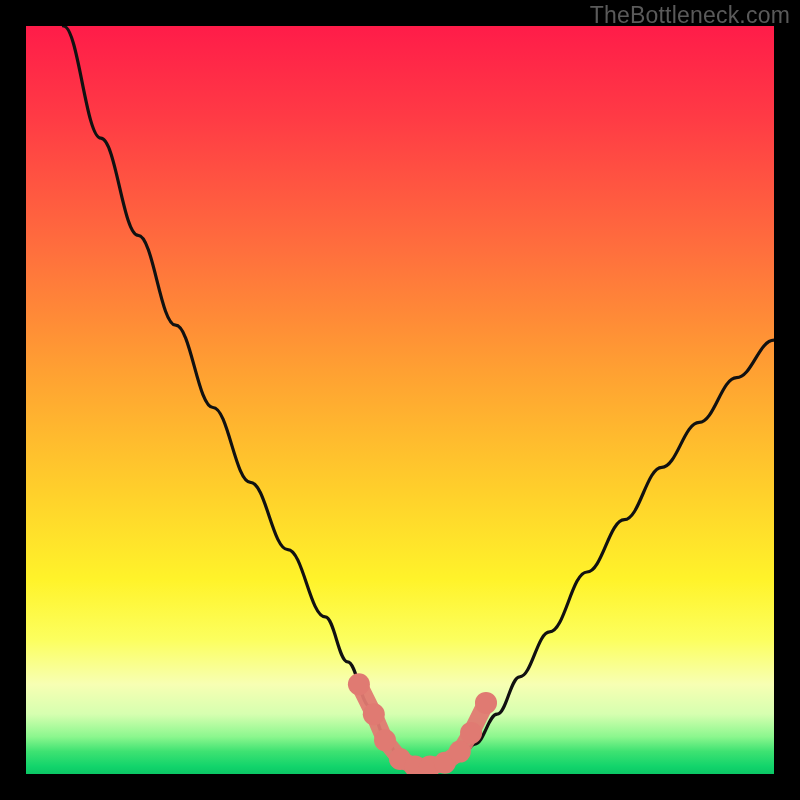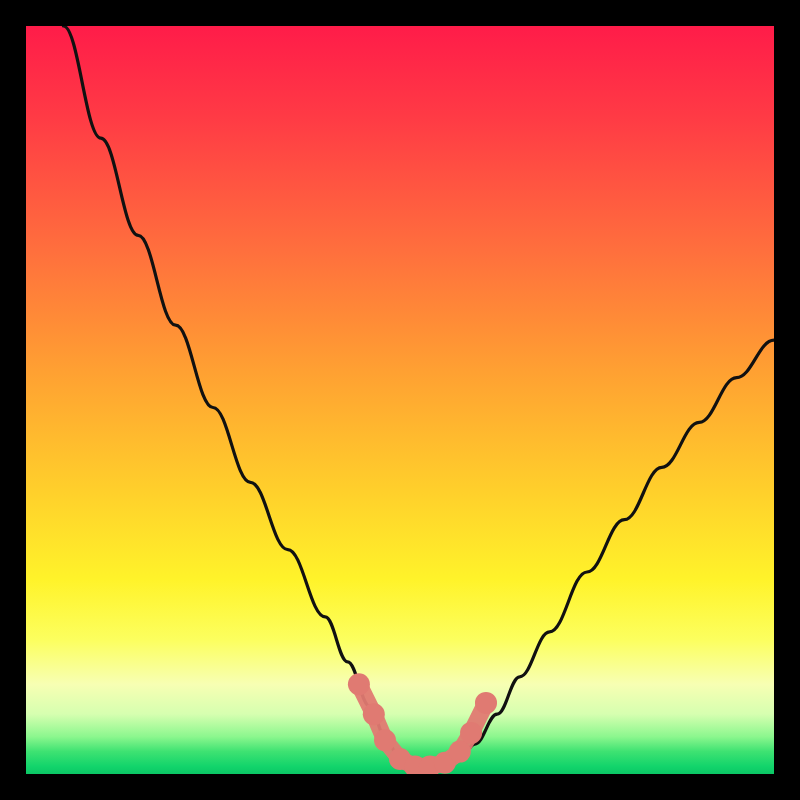--- a/index.html
+++ b/index.html
@@ -81,13 +81,14 @@
           <circle cx="389.0" cy="740.5" r="11" fill="#e07a72"></circle>
           <circle cx="403.9" cy="740.5" r="11" fill="#e07a72"></circle>
           <circle cx="418.9" cy="736.8" r="11" fill="#e07a72"></circle>
           <circle cx="433.8" cy="725.6" r="11" fill="#e07a72"></circle>
           <circle cx="445.1" cy="706.9" r="11" fill="#e07a72"></circle>
           <circle cx="460.0" cy="676.9" r="11" fill="#e07a72"></circle>
         </g>
     </svg>
   </div>
 
+  <div class="watermark">TheBottleneck.com</div>
 </div>
 
 </body></html>

